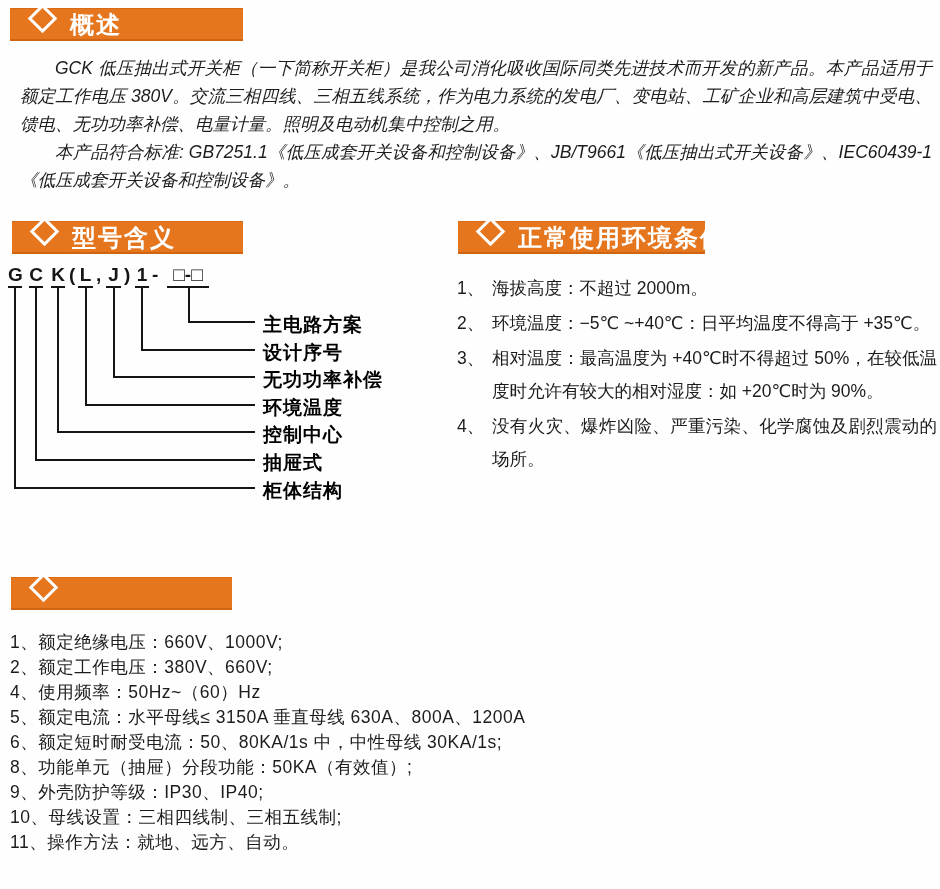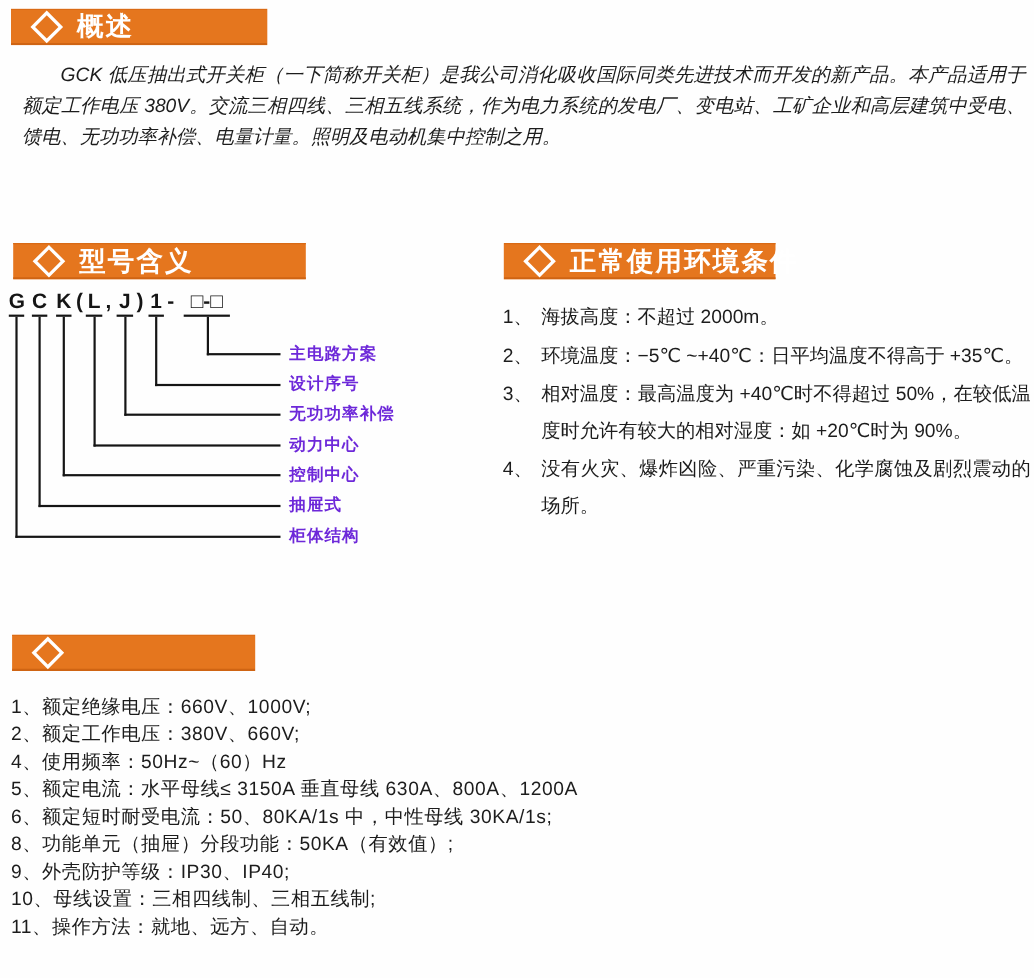--- a/index.html
+++ b/index.html
@@ -2,27 +2,27 @@
 <html><head>
 <meta charset="utf-8">
 <style>
   html,body{margin:0;padding:0;background:#ffffff;}
   body{font-family:"Liberation Sans","DejaVu Sans",sans-serif;color:#1c1c1c;}
   .page{position:relative;width:940px;height:889px;background:#fefefe;overflow:hidden;}
 
   
   .bar{position:absolute;height:33px;background:#e5761e;
        box-shadow:inset 0 -2px 0 #cf6413, inset 0 1px 0 #d96a15;
-       display:flex;align-items:center;padding-left:22px;box-sizing:border-box;}
+       display:flex;align-items:flex-start;padding-left:22px;box-sizing:border-box;}
   .diamond{width:15px;height:15px;border:3px solid #ffffff;transform:rotate(45deg);
            margin-right:17px;flex:0 0 auto;background:transparent;}
   .bar-title{color:#ffffff;font-weight:bold;font-size:24px;letter-spacing:2px;
              white-space:nowrap;line-height:33px;}
   .bar-overview{left:10px;top:8px;width:233px;}
-  .bar-model{left:12px;top:221px;width:266px;}
+  .bar-model{left:12px;top:221px;width:231px;}
   .bar-env{left:458px;top:221px;width:247px;}
   .bar-tech{left:11px;top:577px;width:221px;}
 
   
   .overview-text{position:absolute;left:20px;top:54px;width:912px;
                  font-size:17.5px;line-height:28px;text-align:justify;}
   .overview-text p{margin:0;text-indent:2em;font-style:italic;}
 
   
   .mp{position:absolute;top:264px;font-size:19px;font-weight:bold;color:#151515;
@@ -36,22 +36,22 @@
   .conn{position:absolute;top:288px;border-left:2px solid #151515;
         border-bottom:2px solid #151515;box-sizing:border-box;}
   .c0{left:188px;width:67px;height:35px;}
   .c1{left:141px;width:114px;height:63px;}
   .c2{left:113px;width:142px;height:90px;}
   .c3{left:85px;width:170px;height:118px;}
   .c4{left:57px;width:198px;height:145px;}
   .c5{left:35px;width:220px;height:173px;}
   .c6{left:14px;width:241px;height:201px;}
 
-  .mlabel{position:absolute;left:263px;font-size:15px;font-weight:600;
-          letter-spacing:1px;white-space:nowrap;color:#6d28d9;}
+  .mlabel{position:absolute;left:263px;font-size:19px;font-weight:600;
+          letter-spacing:1px;white-space:nowrap;color:#000000;}
   .l0{top:312px;} .l1{top:340px;text-align:right;} .l2{top:367px;} .l3{top:395px;}
   .l4{top:422px;} .l5{top:450px;} .l6{top:478px;}
 
   
   .env-list{position:absolute;left:457px;top:272px;width:480px;
             font-size:17.5px;line-height:33px;}
   .env-item{display:flex;margin-bottom:2px;}
   .env-num{flex:0 0 35px;}
   .env-text{flex:1;text-align:justify;}
 
@@ -65,20 +65,21 @@
 
 <div class="page">
 
   <div class="bar bar-overview">
     <span class="diamond"></span>
     <span class="bar-title">概述</span>
   </div>
 
   <div class="overview-text">
     <p>GCK 低压抽出式开关柜（一下简称开关柜）是我公司消化吸收国际同类先进技术而开发的新产品。本产品适用于额定工作电压 380V。交流三相四线、三相五线系统，作为电力系统的发电厂、变电站、工矿企业和高层建筑中受电、馈电、无功功率补偿、电量计量。照明及电动机集中控制之用。</p>
+    <p>本产品符合标准: GB7251.1《低压成套开关设备和控制设备》、JB/T9661《低压抽出式开关设备》、IEC60439-1《低压成套开关设备和控制设备》。</p>
   </div>
 
   <div class="bar bar-model">
     <span class="diamond"></span>
     <span class="bar-title">型号含义</span>
   </div>
 
   <span class="mp mp0 u">G</span>
   <span class="mp mp1 u">C</span>
   <span class="mp mp2 u">K</span>
@@ -95,21 +96,21 @@
   <div class="conn c1"></div>
   <div class="conn c2"></div>
   <div class="conn c3"></div>
   <div class="conn c4"></div>
   <div class="conn c5"></div>
   <div class="conn c6"></div>
 
   <div class="mlabel l0">主电路方案</div>
   <div class="mlabel l1">设计序号</div>
   <div class="mlabel l2">无功功率补偿</div>
-  <div class="mlabel l3">动力中心</div>
+  <div class="mlabel l3">环境温度</div>
   <div class="mlabel l4">控制中心</div>
   <div class="mlabel l5">抽屉式</div>
   <div class="mlabel l6">柜体结构</div>
 
   <div class="bar bar-env">
     <span class="diamond"></span>
     <span class="bar-title">正常使用环境条件</span>
   </div>
 
   <div class="env-list">

